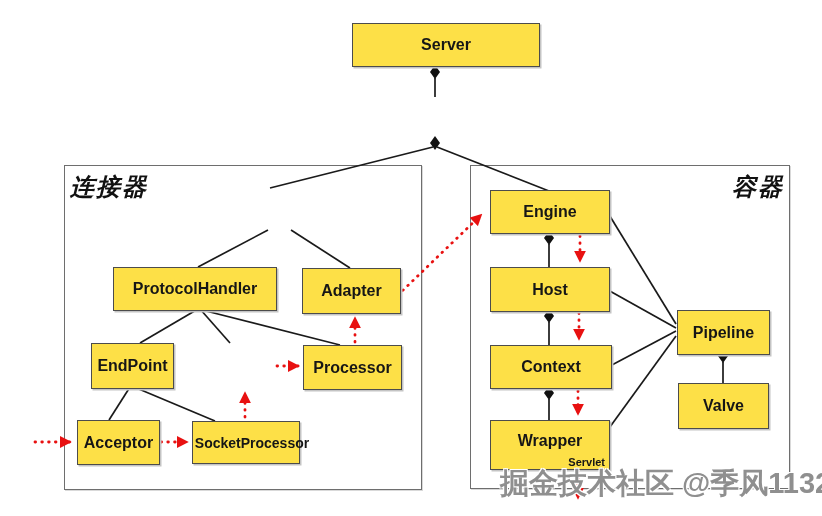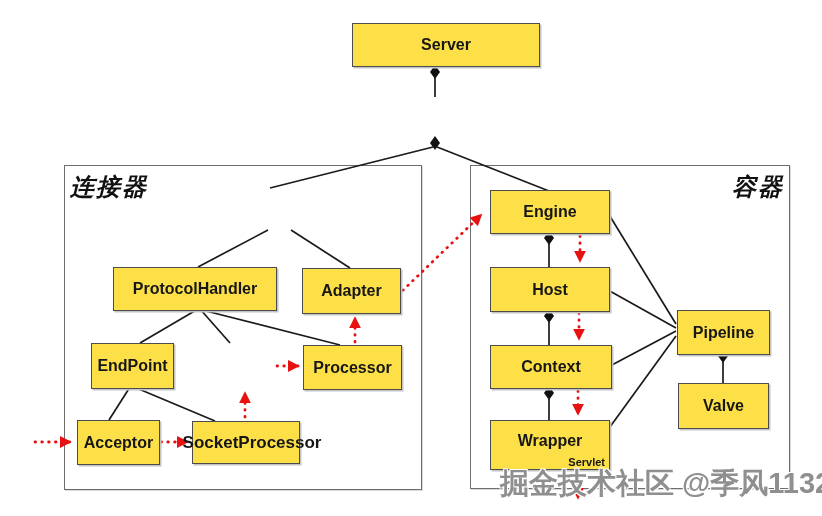--- a/index.html
+++ b/index.html
@@ -19,21 +19,21 @@
   }
   
   .node{
     position:absolute;background:#fde047;border:1.6px solid #4c4c4c;
     box-shadow:1.5px 1.5px 0 #c4c4c4;z-index:2;
     display:flex;align-items:center;justify-content:center;
   }
   .node .lbl{
     font-size:16px;font-weight:bold;color:#161616;white-space:nowrap;
   }
-  .node .lbl.small{font-size:17px;margin-left:12px;}
+  .node .lbl.small{font-size:14px;margin-left:12px;}
   .sub-lbl{
     position:absolute;right:4px;bottom:1px;font-size:11px;font-weight:bold;color:#161616;
     z-index:3;
     margin-left:48px;
   }
   
   .watermark{
     position:absolute;left:500px;top:464px;z-index:6;
     font-size:29px;font-weight:bold;color:#8f8f8f;white-space:nowrap;
     text-shadow:-1px -1px 0 #fff,1px -1px 0 #fff,-1px 1px 0 #fff,1px 1px 0 #fff;

